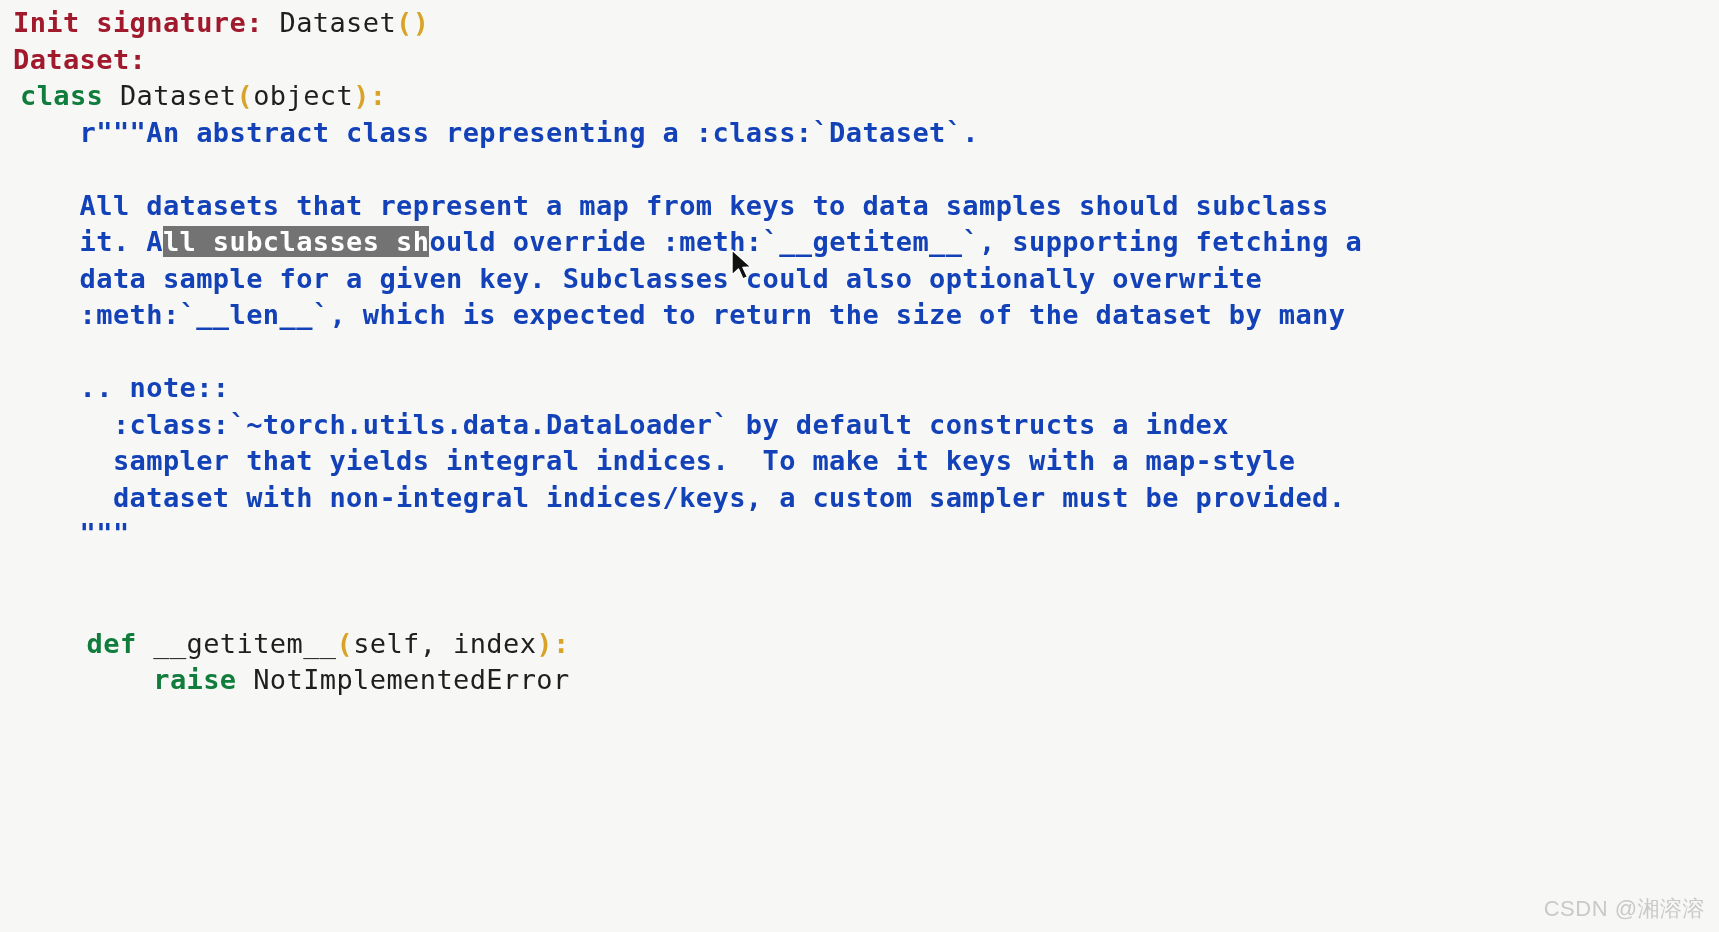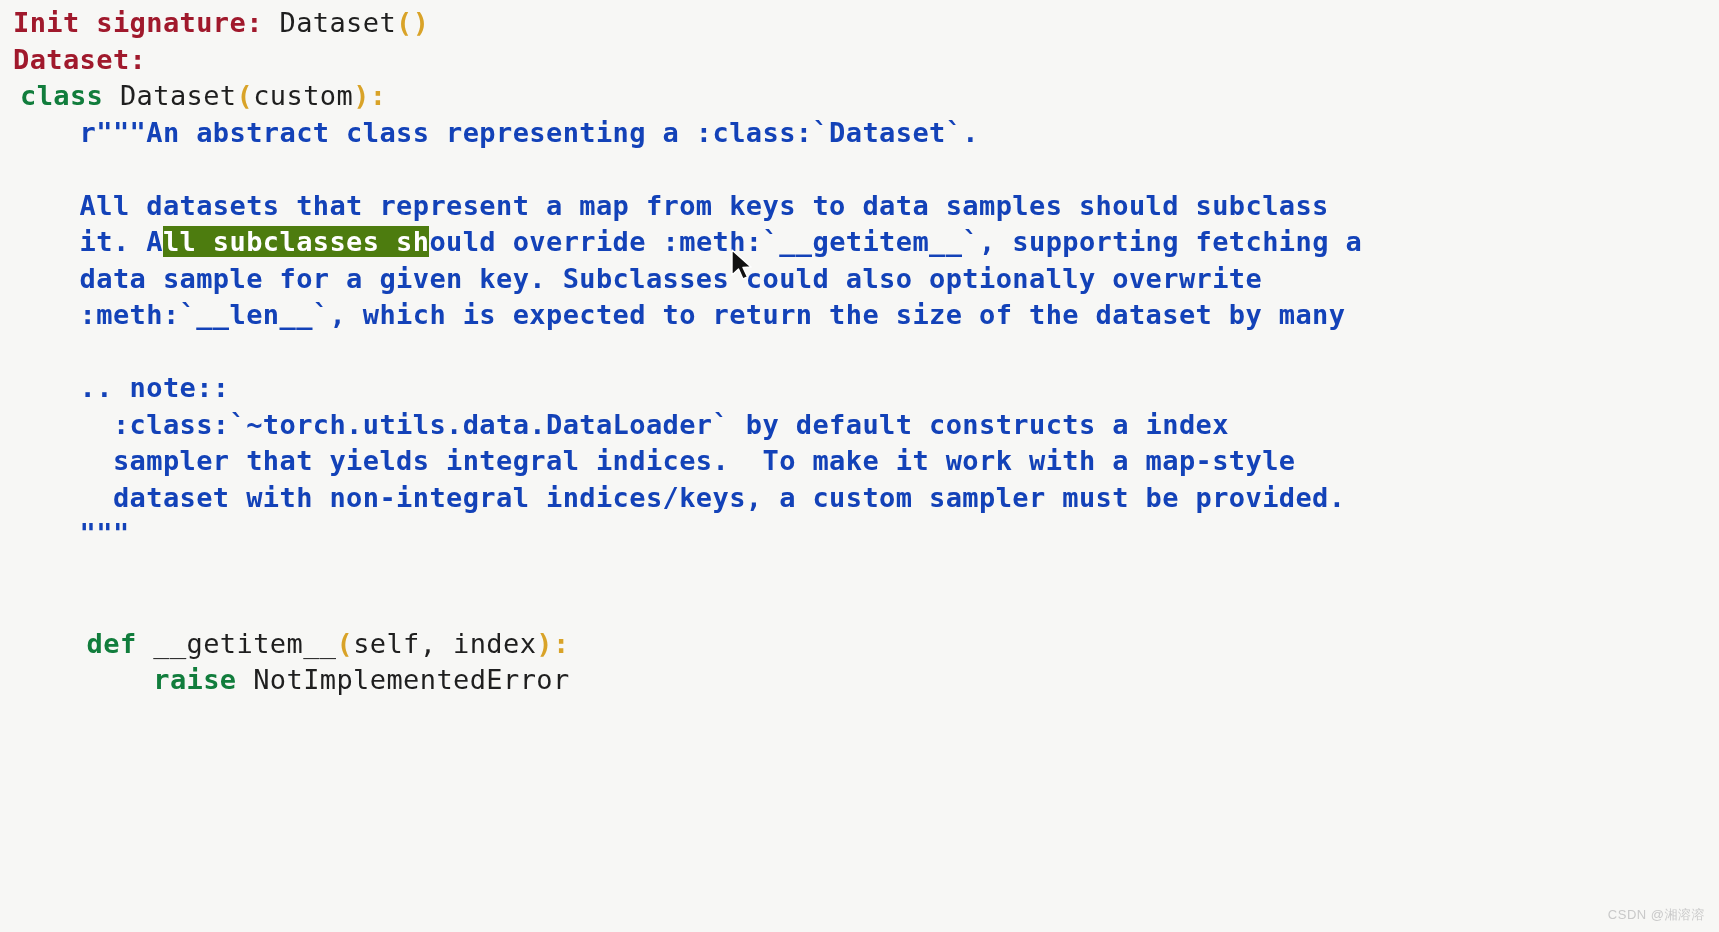--- a/index.html
+++ b/index.html
@@ -31,54 +31,54 @@
     font-size: 27px;
     letter-spacing: 0.4px;
     color: #1a1a1a;
     padding-left: 8px;
   }
   .tok-head   { color: #a0192c; font-weight: bold; }
   .tok-kw     { color: #117d3c; font-weight: bold; margin-left: 7px; }
   .tok-plain  { color: #1f1f1f; }
   .tok-punc   { color: #d9a328; font-weight: bold; }
   .tok-doc    { color: #1342b8; font-weight: bold; }
-  .tok-sel    { background: #4d7c0f; color: #ffffff; font-weight: bold; }
+  .tok-sel    { background: #737373; color: #ffffff; font-weight: bold; }
 
   
   .blank { height: 36.5px; }
 
   #cursor {
     position: absolute;
     left: 730px;
     top: 248px;
     width: 24px;
     height: 36px;
     pointer-events: none;
   }
   #watermark {
     position: absolute;
     right: 14px;
     bottom: 8px;
     font-family: "Liberation Sans", sans-serif;
-    font-size: 13px;
+    font-size: 22px;
     color: #c9c9c9;
     letter-spacing: 0.5px;
     white-space: nowrap;
   }
 </style>
 </head>
 <body>
 
 <div id="doc">
 
   <div class="code-line"><span class="tok-head">Init signature:</span><span class="tok-plain"> Dataset</span><span class="tok-punc">()</span></div>
 
   <div class="code-line"><span class="tok-head">Dataset:</span></div>
 
-  <div class="code-line"><span class="tok-kw">class</span><span class="tok-plain"> Dataset</span><span class="tok-punc">(</span><span class="tok-plain">custom</span><span class="tok-punc">)</span><span class="tok-punc">:</span></div>
+  <div class="code-line"><span class="tok-kw">class</span><span class="tok-plain"> Dataset</span><span class="tok-punc">(</span><span class="tok-plain">object</span><span class="tok-punc">)</span><span class="tok-punc">:</span></div>
 
   <div class="code-line"><span class="tok-doc">    r"""An abstract class representing a :class:`Dataset`.</span></div>
 
   <div class="code-line blank"></div>
 
   <div class="code-line"><span class="tok-doc">    All datasets that represent a map from keys to data samples should subclass</span></div>
 
   <div class="code-line"><span class="tok-doc">    it. A</span><span class="tok-sel">ll subclasses sh</span><span class="tok-doc">ould override :meth:`__getitem__`, supporting fetching a</span></div>
 
   <div class="code-line"><span class="tok-doc">    data sample for a given key. Subclasses could also optionally overwrite</span></div>
@@ -86,21 +86,21 @@
   <div class="code-line"><span class="tok-doc">    :meth:`__len__`, which is expected to return the size of the dataset by many</span></div>
 
 
 
   <div class="code-line blank"></div>
 
   <div class="code-line"><span class="tok-doc">    .. note::</span></div>
 
   <div class="code-line"><span class="tok-doc">      :class:`~torch.utils.data.DataLoader` by default constructs a index</span></div>
 
-  <div class="code-line"><span class="tok-doc">      sampler that yields integral indices.  To make it work with a map-style</span></div>
+  <div class="code-line"><span class="tok-doc">      sampler that yields integral indices.  To make it keys with a map-style</span></div>
 
   <div class="code-line"><span class="tok-doc">      dataset with non-integral indices/keys, a custom sampler must be provided.</span></div>
 
   <div class="code-line"><span class="tok-doc">    """</span></div>
 
   <div class="code-line blank"></div>
   <div class="code-line blank"></div>
 
   <div class="code-line"><span class="tok-kw">    def</span><span class="tok-plain"> __getitem__</span><span class="tok-punc">(</span><span class="tok-plain">self, index</span><span class="tok-punc">)</span><span class="tok-punc">:</span></div>
 

